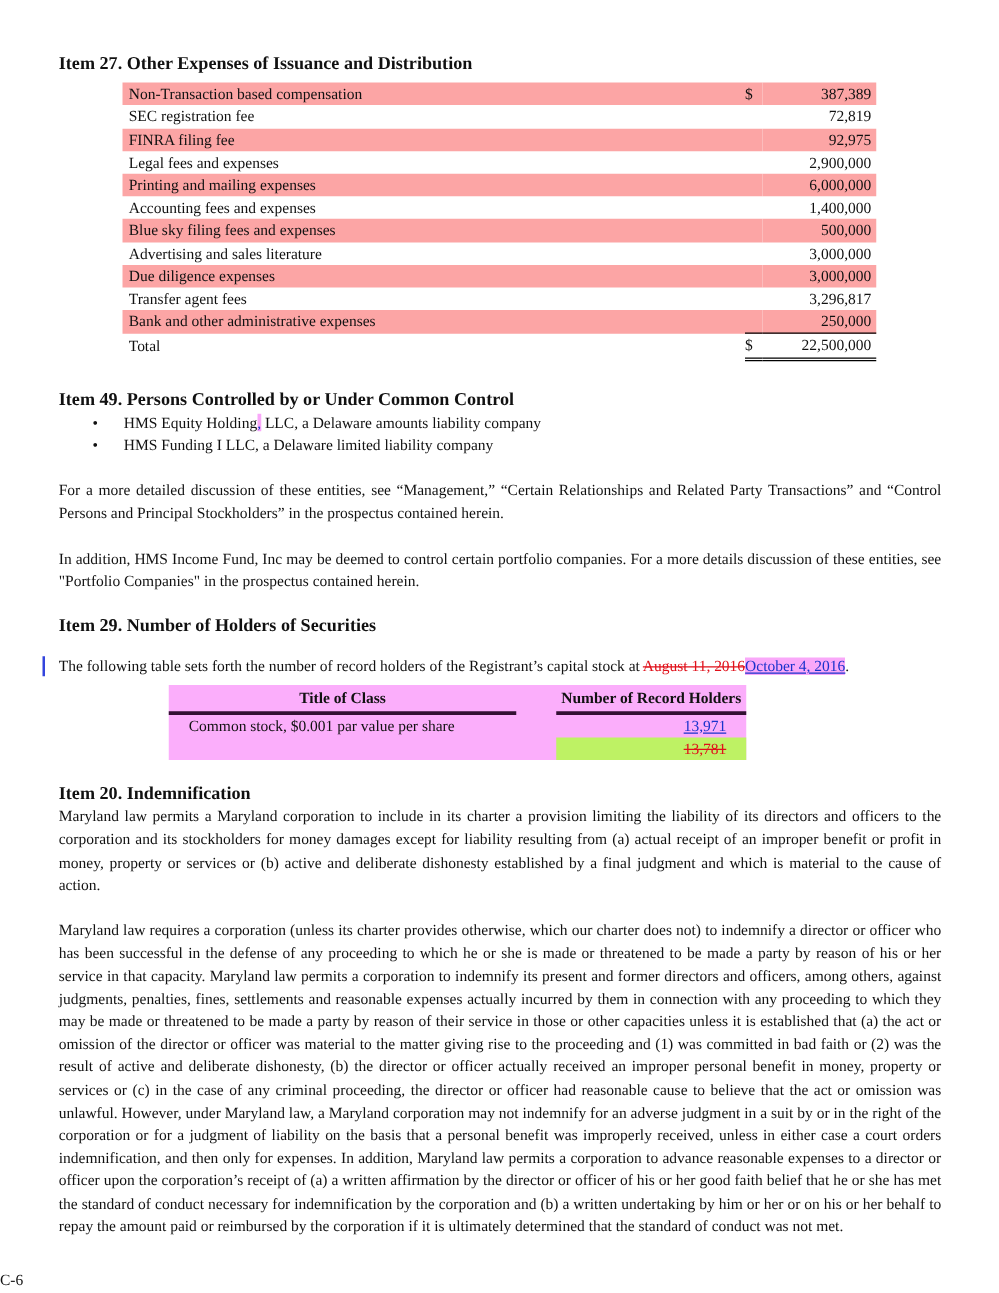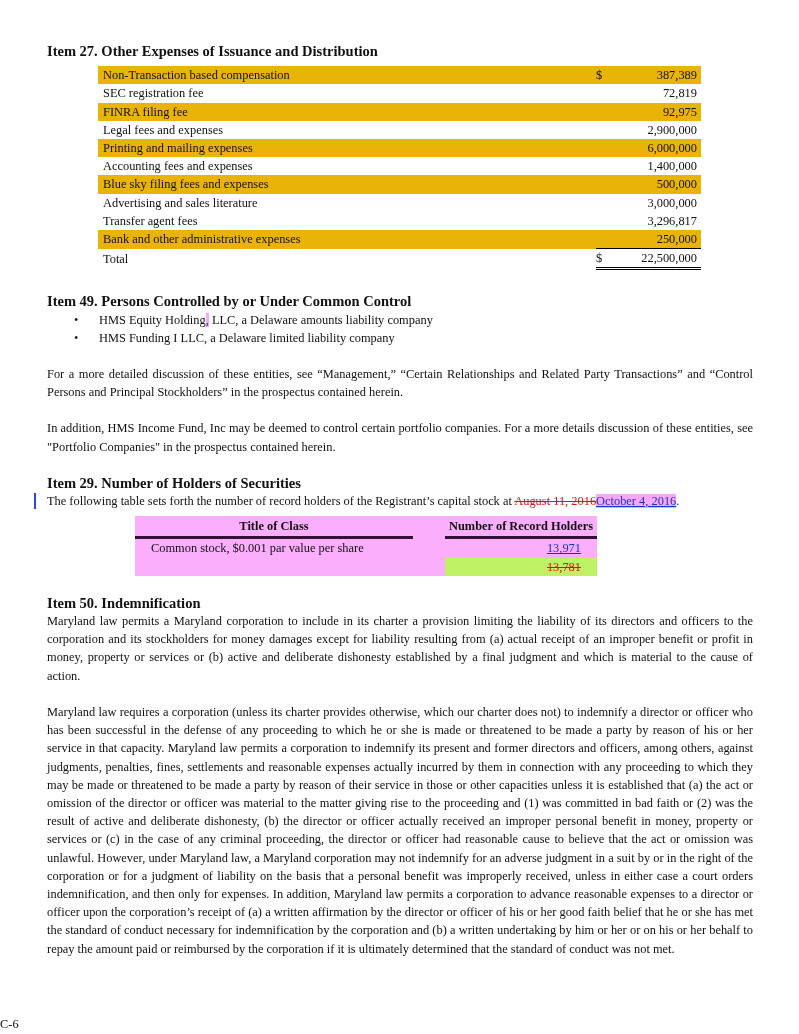--- a/index.html
+++ b/index.html
@@ -5,21 +5,21 @@
   html, body { margin: 0; padding: 0; background: #ffffff; }
   body {
     width: 799px; height: 1034px; position: relative; overflow: hidden;
     font-family: "Liberation Serif", "DejaVu Serif", serif;
     color: #111; font-size: 12.4px; line-height: 18.2px;
   }
   .page { position: absolute; left: 47px; top: 42px; width: 706px; }
   .heading { font-weight: bold; margin: 0; }
   .exp-table { margin-left: 51px; margin-top: 6px; width: 603px; border-collapse: collapse; }
   .exp-table td { padding: 0 4px 0 5px; height: 18.2px; }
-  .exp-table tr.shade td { background: #eab308; }
+  .exp-table tr.shade td { background: #fca5a5; }
   .exp-table td.label { width: 480px; }
   .exp-table td.cur { width: 14px; text-align: left; padding: 0; }
   .exp-table td.amt { text-align: right; width: 80px; }
   .exp-table tr.total td.cur, .exp-table tr.total td.amt {
     border-top: 1.5px solid #000; border-bottom: 3.5px double #000;
   }
   p { margin: 0; text-align: justify; }
   .gap-s { height: 4px; }
   .gap-m { height: 18px; }
   .bullets { list-style: none; margin: 0; padding: 0 0 0 27px; }
@@ -82,20 +82,25 @@
         <tr class="shade">
           <td class="label">Blue sky filing fees and expenses</td>
           <td class="cur"></td>
           <td class="amt">500,000</td>
         </tr>
         <tr>
           <td class="label">Advertising and sales literature</td>
           <td class="cur"></td>
           <td class="amt">3,000,000</td>
         </tr>
+        <tr class="shade">
+          <td class="label">Due diligence expenses</td>
+          <td class="cur"></td>
+          <td class="amt">3,000,000</td>
+        </tr>
         <tr>
           <td class="label">Transfer agent fees</td>
           <td class="cur"></td>
           <td class="amt">3,296,817</td>
         </tr>
         <tr class="shade">
           <td class="label">Bank and other administrative expenses</td>
           <td class="cur"></td>
           <td class="amt">250,000</td>
         </tr>
@@ -117,21 +122,21 @@
     </li>
     <li><span>HMS Funding I LLC, a Delaware limited liability company</span></li>
   </ul>
   <div class="gap-m"></div>
   <p>For a more detailed discussion of these entities, see “Management,” “Certain Relationships and Related Party Transactions” and “Control Persons and Principal Stockholders” in the prospectus contained herein.</p>
   <div class="gap-m"></div>
   <p>In addition, HMS Income Fund, Inc may be deemed to control certain portfolio companies.  For a more details discussion of these entities, see "Portfolio Companies" in the prospectus contained herein.</p>
 
   <div class="gap-m"></div>
   <h3 class="heading">Item 29. Number of Holders of Securities</h3>
-  <p style="position:relative;">
+  <p style="position:relative;margin-top:14px;">
     <span class="change-bar" style="top:1px;"></span>
     <span>The following table sets forth the number of record holders of the Registrant’s capital stock at </span><span class="del">August 11, 2016</span><span class="ins">October 4, 2016</span><span>.</span>
   </p>
   <table class="holders-table">
     <tbody>
         <tr>
       <th class="c1">Title of Class</th>
       <th class="sp"></th>
       <th class="c2">Number of Record Holders</th>
     </tr>
@@ -142,19 +147,19 @@
     </tr>
     <tr>
       <td></td>
       <td></td>
       <td class="delcell"><span class="del">13,781</span></td>
     </tr>
   </tbody>
     </table>
 
   <div class="gap-m"></div>
-  <h3 class="heading">Item 50. Indemnification</h3>
+  <h3 class="heading">Item 20. Indemnification</h3>
   <p>Maryland law permits a Maryland corporation to include in its charter a provision limiting the liability of its directors and officers to the corporation and its stockholders for money damages except for liability resulting from (a) actual receipt of an improper benefit or profit in money, property or services or (b) active and deliberate dishonesty established by a final judgment and which is material to the cause of action.</p>
   <div class="gap-m"></div>
   <p>Maryland law requires a corporation (unless its charter provides otherwise, which our charter does not) to indemnify a director or officer who has been successful in the defense of any proceeding to which he or she is made or threatened to be made a party by reason of his or her service in that capacity. Maryland law permits a corporation to indemnify its present and former directors and officers, among others, against judgments, penalties, fines, settlements and reasonable expenses actually incurred by them in connection with any proceeding to which they may be made or threatened to be made a party by reason of their service in those or other capacities unless it is established that (a) the act or omission of the director or officer was material to the matter giving rise to the proceeding and (1) was committed in bad faith or (2) was the result of active and deliberate dishonesty, (b) the director or officer actually received an improper personal benefit in money, property or services or (c) in the case of any criminal proceeding, the director or officer had reasonable cause to believe that the act or omission was unlawful. However, under Maryland law, a Maryland corporation may not indemnify for an adverse judgment in a suit by or in the right of the corporation or for a judgment of liability on the basis that a personal benefit was improperly received, unless in either case a court orders indemnification, and then only for expenses. In addition, Maryland law permits a corporation to advance reasonable expenses to a director or officer upon the corporation’s receipt of (a) a written affirmation by the director or officer of his or her good faith belief that he or she has met the standard of conduct necessary for indemnification by the corporation and (b) a written undertaking by him or her or on his or her behalf to repay the amount paid or reimbursed by the corporation if it is ultimately determined that the standard of conduct was not met.</p>
 </div>
 
 <div class="footer">C-6</div>
 
 </body></html>

